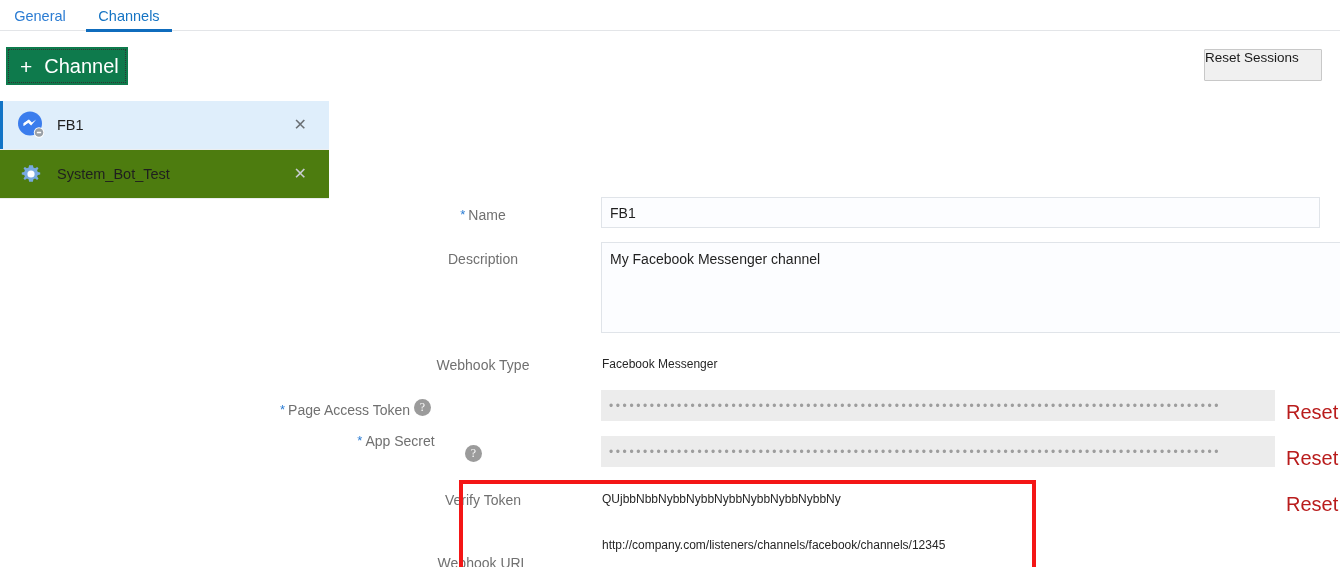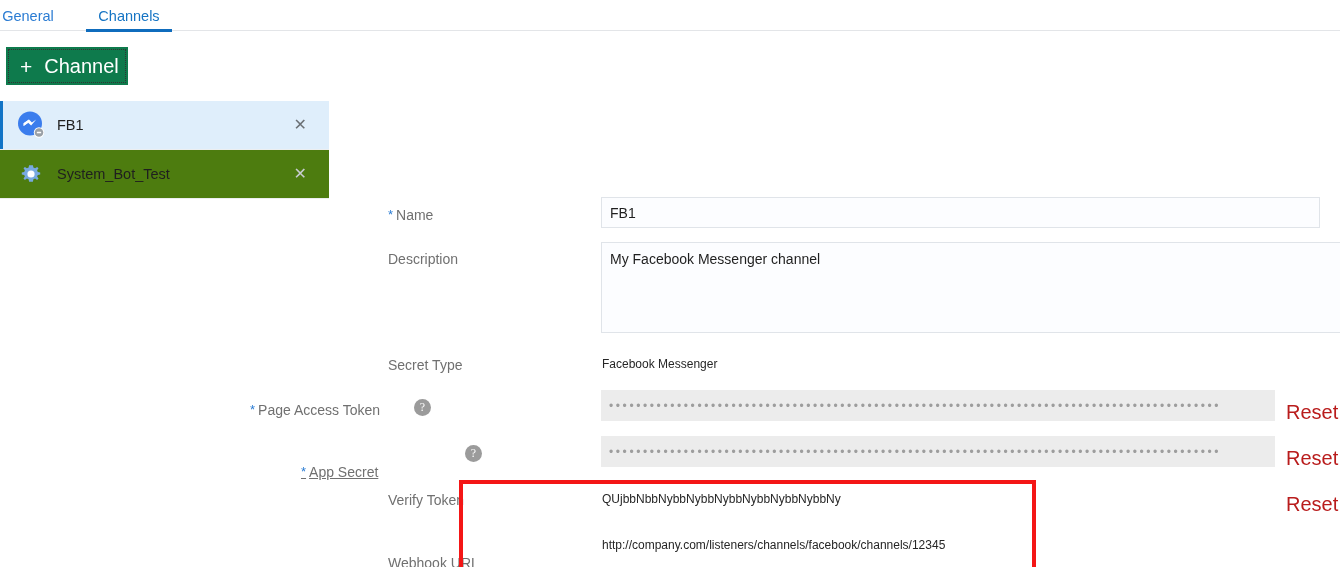--- a/index.html
+++ b/index.html
@@ -16,21 +16,21 @@
   .tabbar {
     position: absolute; left: 0; top: 0; width: 1340px; height: 31px;
     border-bottom: 1px solid #e3e5e8;
   }
   .tab {
     position: absolute; top: 0; height: 31px;
     font-size: 14.5px; color: #2b7cd3;
     display: flex; align-items: center; justify-content: center;
     cursor: pointer; padding: 0 2px;
   }
-  .tab-general { left: 0; width: 56px; }
+  .tab-general { left: 12px; width: 56px; }
   .tab-channels { left: 86px; width: 86px; color:#1574c4; }
   .tab.active::after {
     content: ""; position: absolute; left: 0; right: 0; bottom: -1px;
     height: 3px; background: #0f6cbd;
   }
 
   
   .add-channel {
     position: absolute; left: 6px; top: 47px; width: 122px; height: 38px;
     background: #0e7a4c; color: #ffffff; border: none;
@@ -65,21 +65,21 @@
   .chan-close {
     position: absolute; right: 22px; top: 50%; transform: translateY(-50%);
     font-size: 16px; color: #9aa0a6; line-height: 1; cursor: pointer;
   }
   .chan-item.selected .chan-close { color: #6b7075; }
   .chan-item.dim-close .chan-close { color: #c9cdd1; }
 
   
   .form { position: absolute; left: 0; top: 96px; width: 1340px; }
   .lbl-col {
-    position: absolute; width: 190px; text-align: left;
+    position: absolute; width: 190px; text-align: center;
     font-size: 14px; color: #707070;
   }
   .req-star { color: #2b7cd3; font-size: 13px; vertical-align: top; margin-right: 3px; }
   .help-ico {
     position: absolute; width: 17px; height: 17px; border-radius: 50%;
     background: #9b9b9b; color: #fff; font-size: 12px; line-height: 17px;
     text-align: center; font-family: "Liberation Serif", serif; cursor: pointer;
   }
   .inp {
     position: absolute; background: #fcfdff; border: 1px solid #e0e4e9;
@@ -116,20 +116,23 @@
     <div class="tab tab-channels active">
       <span>Channels</span>
     </div>
   </div>
 
   <div class="add-channel">
     <span class="plus">+</span>
     <span class="lbl">Channel</span>
   </div>
 
+  <div class="reset-sessions">
+    <span>Reset Sessions</span>
+  </div>
 
   <div class="chan-list">
 
     <div class="chan-item selected">
       <span class="chan-icon">
         <svg width="30" height="30" viewBox="0 0 30 30">
           <circle cx="14" cy="13.5" r="12" fill="#3b7ded"></circle>
           <path d="M7.6 13.2 L13 9.6 L15.9 12.4 L20.2 9.6 L15.1 15.5 L12.2 12.7 L7.6 15.9 Z" fill="#ffffff"></path>
           <path d="M13 9.6 L7.6 13.2 L7.6 15.9 L12.2 12.7 Z" fill="#ffffff"></path>
           <circle cx="23" cy="22.5" r="5.2" fill="#ffffff"></circle>
@@ -162,35 +165,35 @@
       <span class="req-star">*</span><span>Name</span>
     </div>
     <input class="inp" style="left: 601px; top: 101px; width: 719px; height: 31px;" value="FB1">
 
     <div class="lbl-col" style="left:388px; top:155px;">
       <span>Description</span>
     </div>
     <textarea class="inp textarea" style="left: 601px; top: 146px; width: 785px; height: 91px;">My Facebook Messenger channel</textarea>
 
     <div class="lbl-col" style="left:388px; top:261px;">
-      <span>Secret Type</span>
+      <span>Webhook Type</span>
     </div>
     <div class="static-val" style="left:602px; top:261px;">Facebook Messenger</div>
 
     <div class="help-ico" style="left:414px; top:303px;">?</div>
     <div class="lbl-col" style="left:250px; top:306px; width:190px;">
       <span class="req-star">*</span><span>Page Access Token</span>
     </div>
     <div class="mask-field" style="left:601px; top:294px; width:674px;">
       <span class="mask-dots">••••••••••••••••••••••••••••••••••••••••••••••••••••••••••••••••••••••••••••••••••••••••••</span>
     </div>
     <div class="reset-link" style="left:1286px; top:305px;">Reset</div>
 
     <div class="help-ico" style="left:465px; top:349px;">?</div>
-    <div class="lbl-col" style="left:301px; top:368px; width:190px;text-decoration:underline;">
+    <div class="lbl-col" style="left:301px; top:337px; width:190px;">
       <span class="req-star">*</span><span>App Secret</span>
     </div>
     <div class="mask-field" style="left:601px; top:340px; width:674px;">
       <span class="mask-dots">••••••••••••••••••••••••••••••••••••••••••••••••••••••••••••••••••••••••••••••••••••••••••</span>
     </div>
     <div class="reset-link" style="left:1286px; top:351px;">Reset</div>
 
     <div class="lbl-col" style="left:388px; top:396px;">
       <span>Verify Token</span>
     </div>

